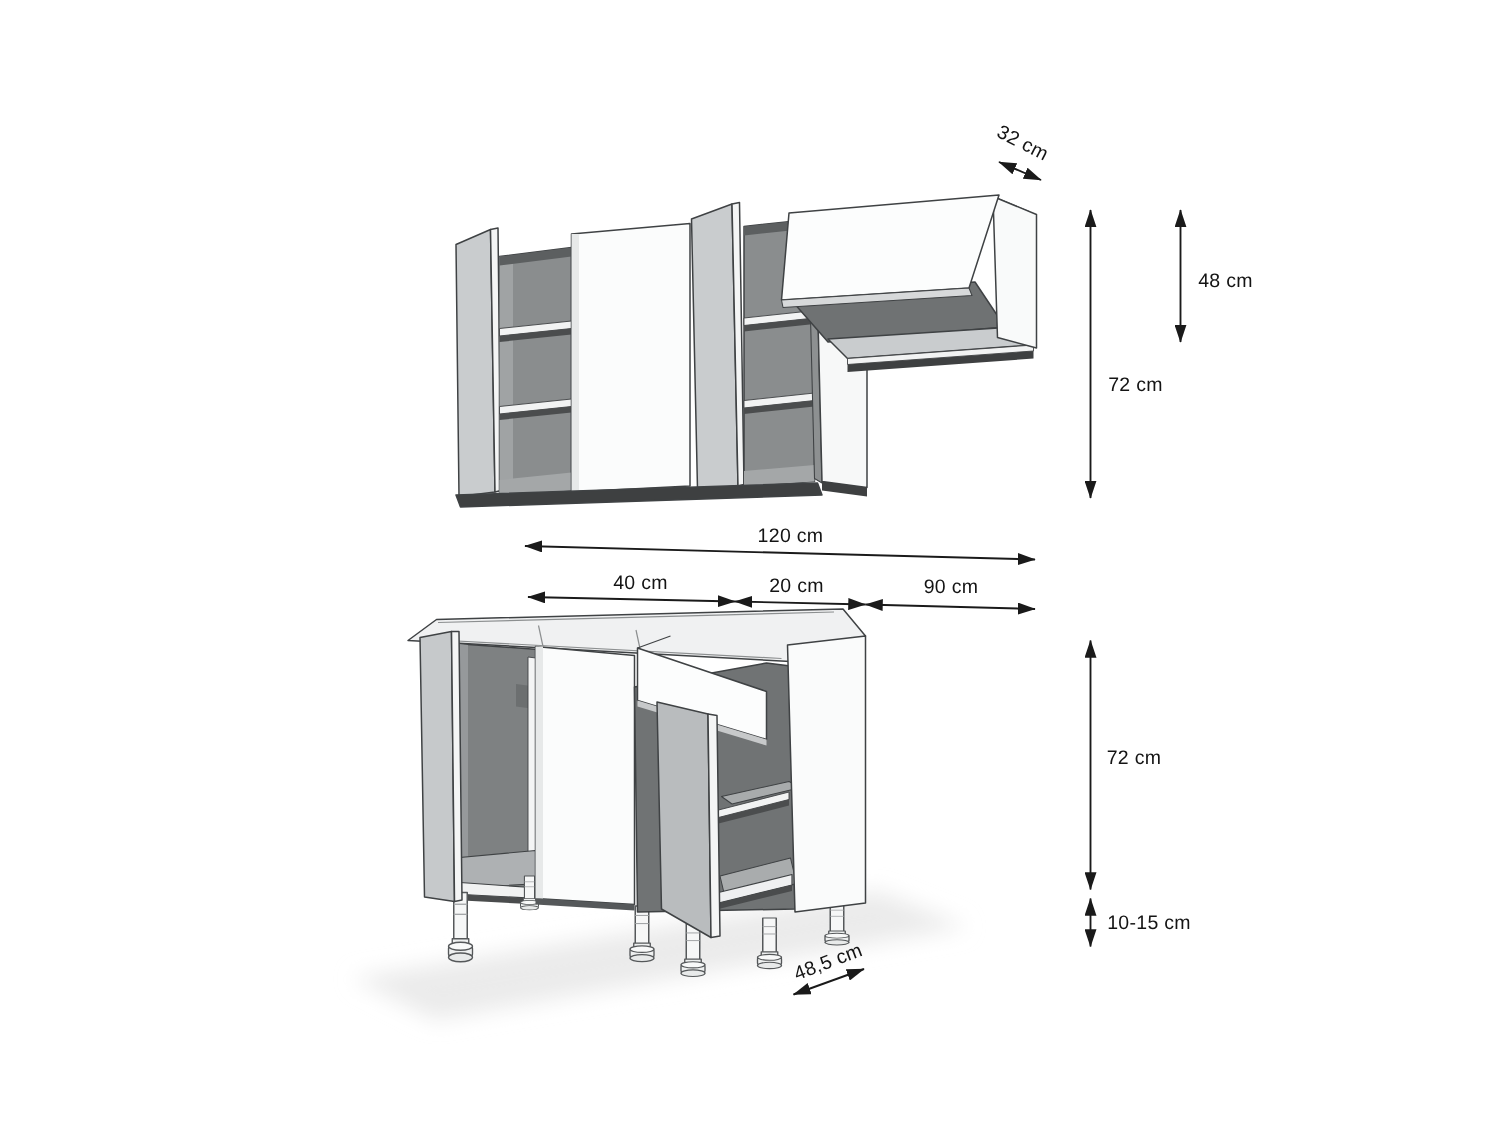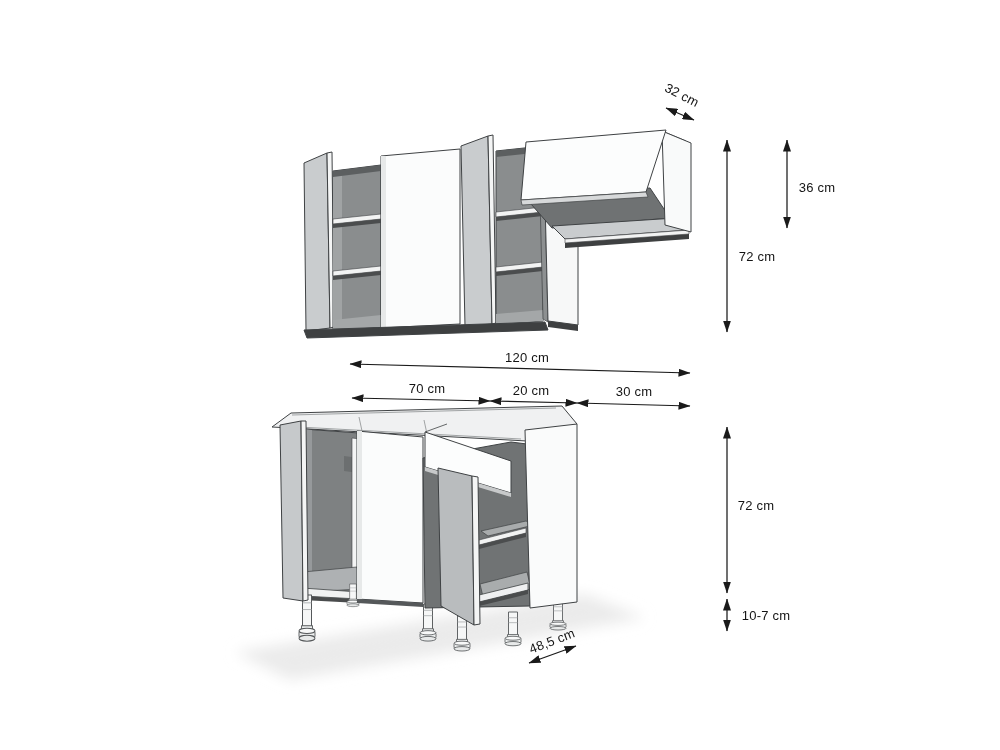--- a/index.html
+++ b/index.html
@@ -154,23 +154,23 @@
     <line x1="352" y1="398" x2="490" y2="401" marker-start="url(#ah)" marker-end="url(#ah)"></line>
     <line x1="490" y1="401" x2="577" y2="403" marker-start="url(#ah)" marker-end="url(#ah)"></line>
     <line x1="577" y1="403" x2="690" y2="406" marker-start="url(#ah)" marker-end="url(#ah)"></line>
     <line x1="727" y1="427" x2="727" y2="593" marker-start="url(#ah)" marker-end="url(#ah)"></line>
     <line x1="727" y1="599" x2="727" y2="631" marker-start="url(#ah)" marker-end="url(#ah)"></line>
     <line x1="529" y1="663" x2="576" y2="646" marker-start="url(#ah)" marker-end="url(#ah)"></line>
   </g>
 </svg>
 
 <span class="dim-label rot27" style="left:682px;top:95px">32 cm</span>
-<span class="dim-label" style="left:817px;top:187px">36 cm</span>
+<span class="dim-label" style="left:817px;top:187px">48 cm</span>
 <span class="dim-label" style="left:757px;top:256px">72 cm</span>
 <span class="dim-label" style="left:527px;top:357px">120 cm</span>
-<span class="dim-label" style="left:427px;top:388px">70 cm</span>
+<span class="dim-label" style="left:427px;top:388px">40 cm</span>
 <span class="dim-label" style="left:531px;top:390px">20 cm</span>
-<span class="dim-label" style="left:634px;top:391px">30 cm</span>
+<span class="dim-label" style="left:634px;top:391px">90 cm</span>
 <span class="dim-label" style="left:756px;top:505px">72 cm</span>
-<span class="dim-label" style="left:766px;top:615px">10-7 cm</span>
+<span class="dim-label" style="left:766px;top:615px">10-15 cm</span>
 <span class="dim-label rotm21" style="left:552px;top:641px">48,5 cm</span>
 
 </div>
 
 </body></html>

